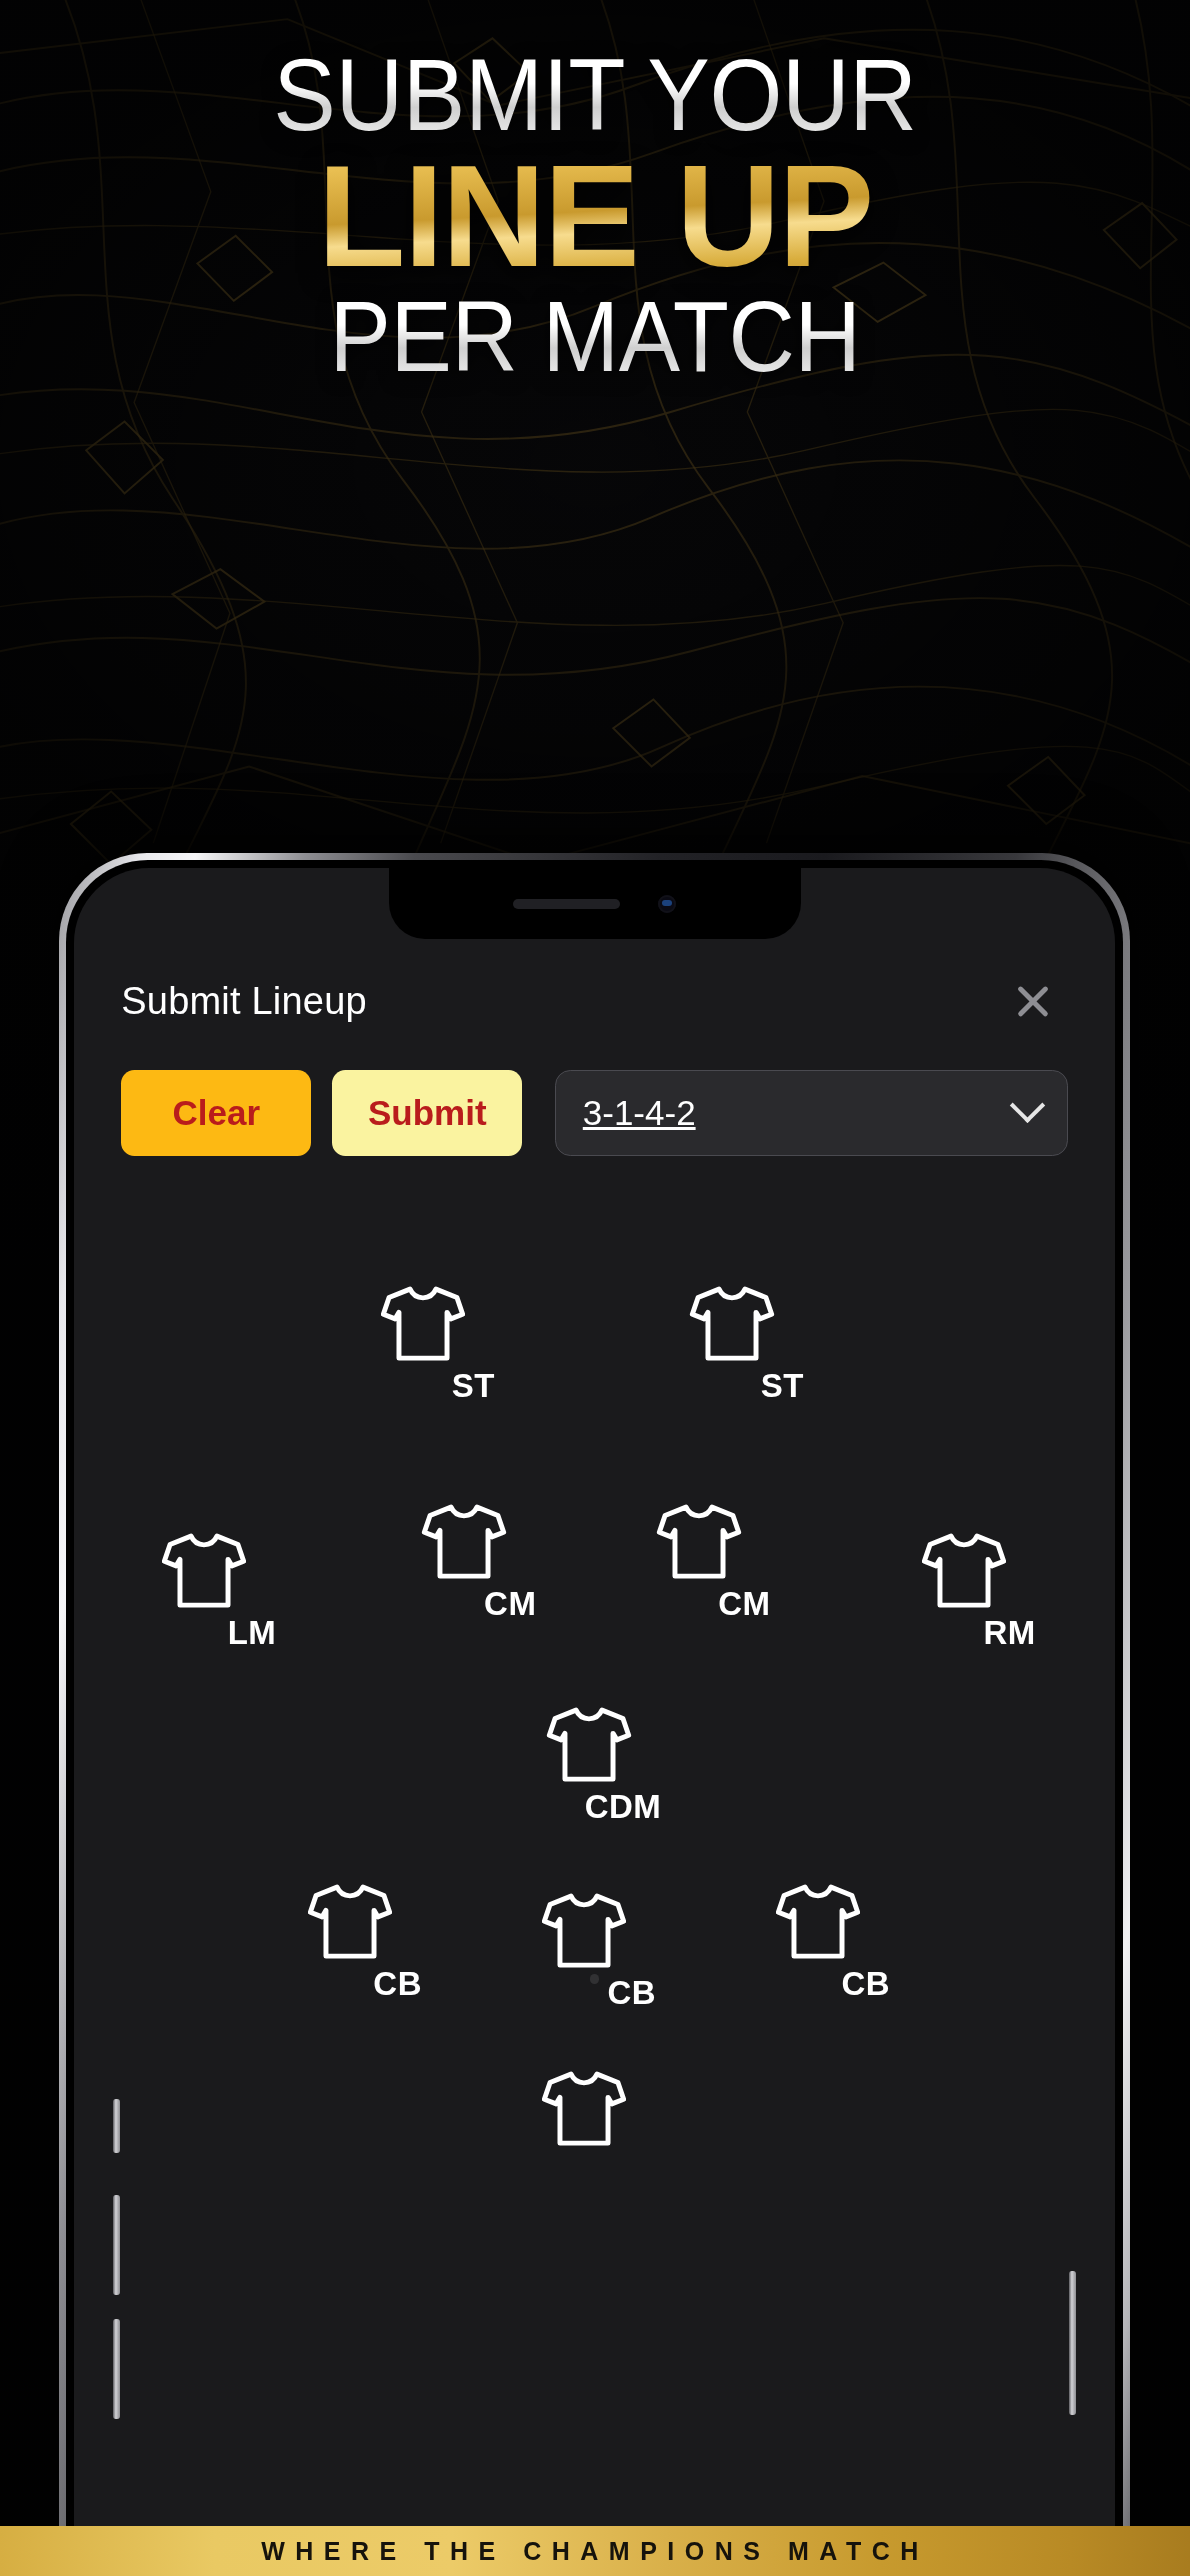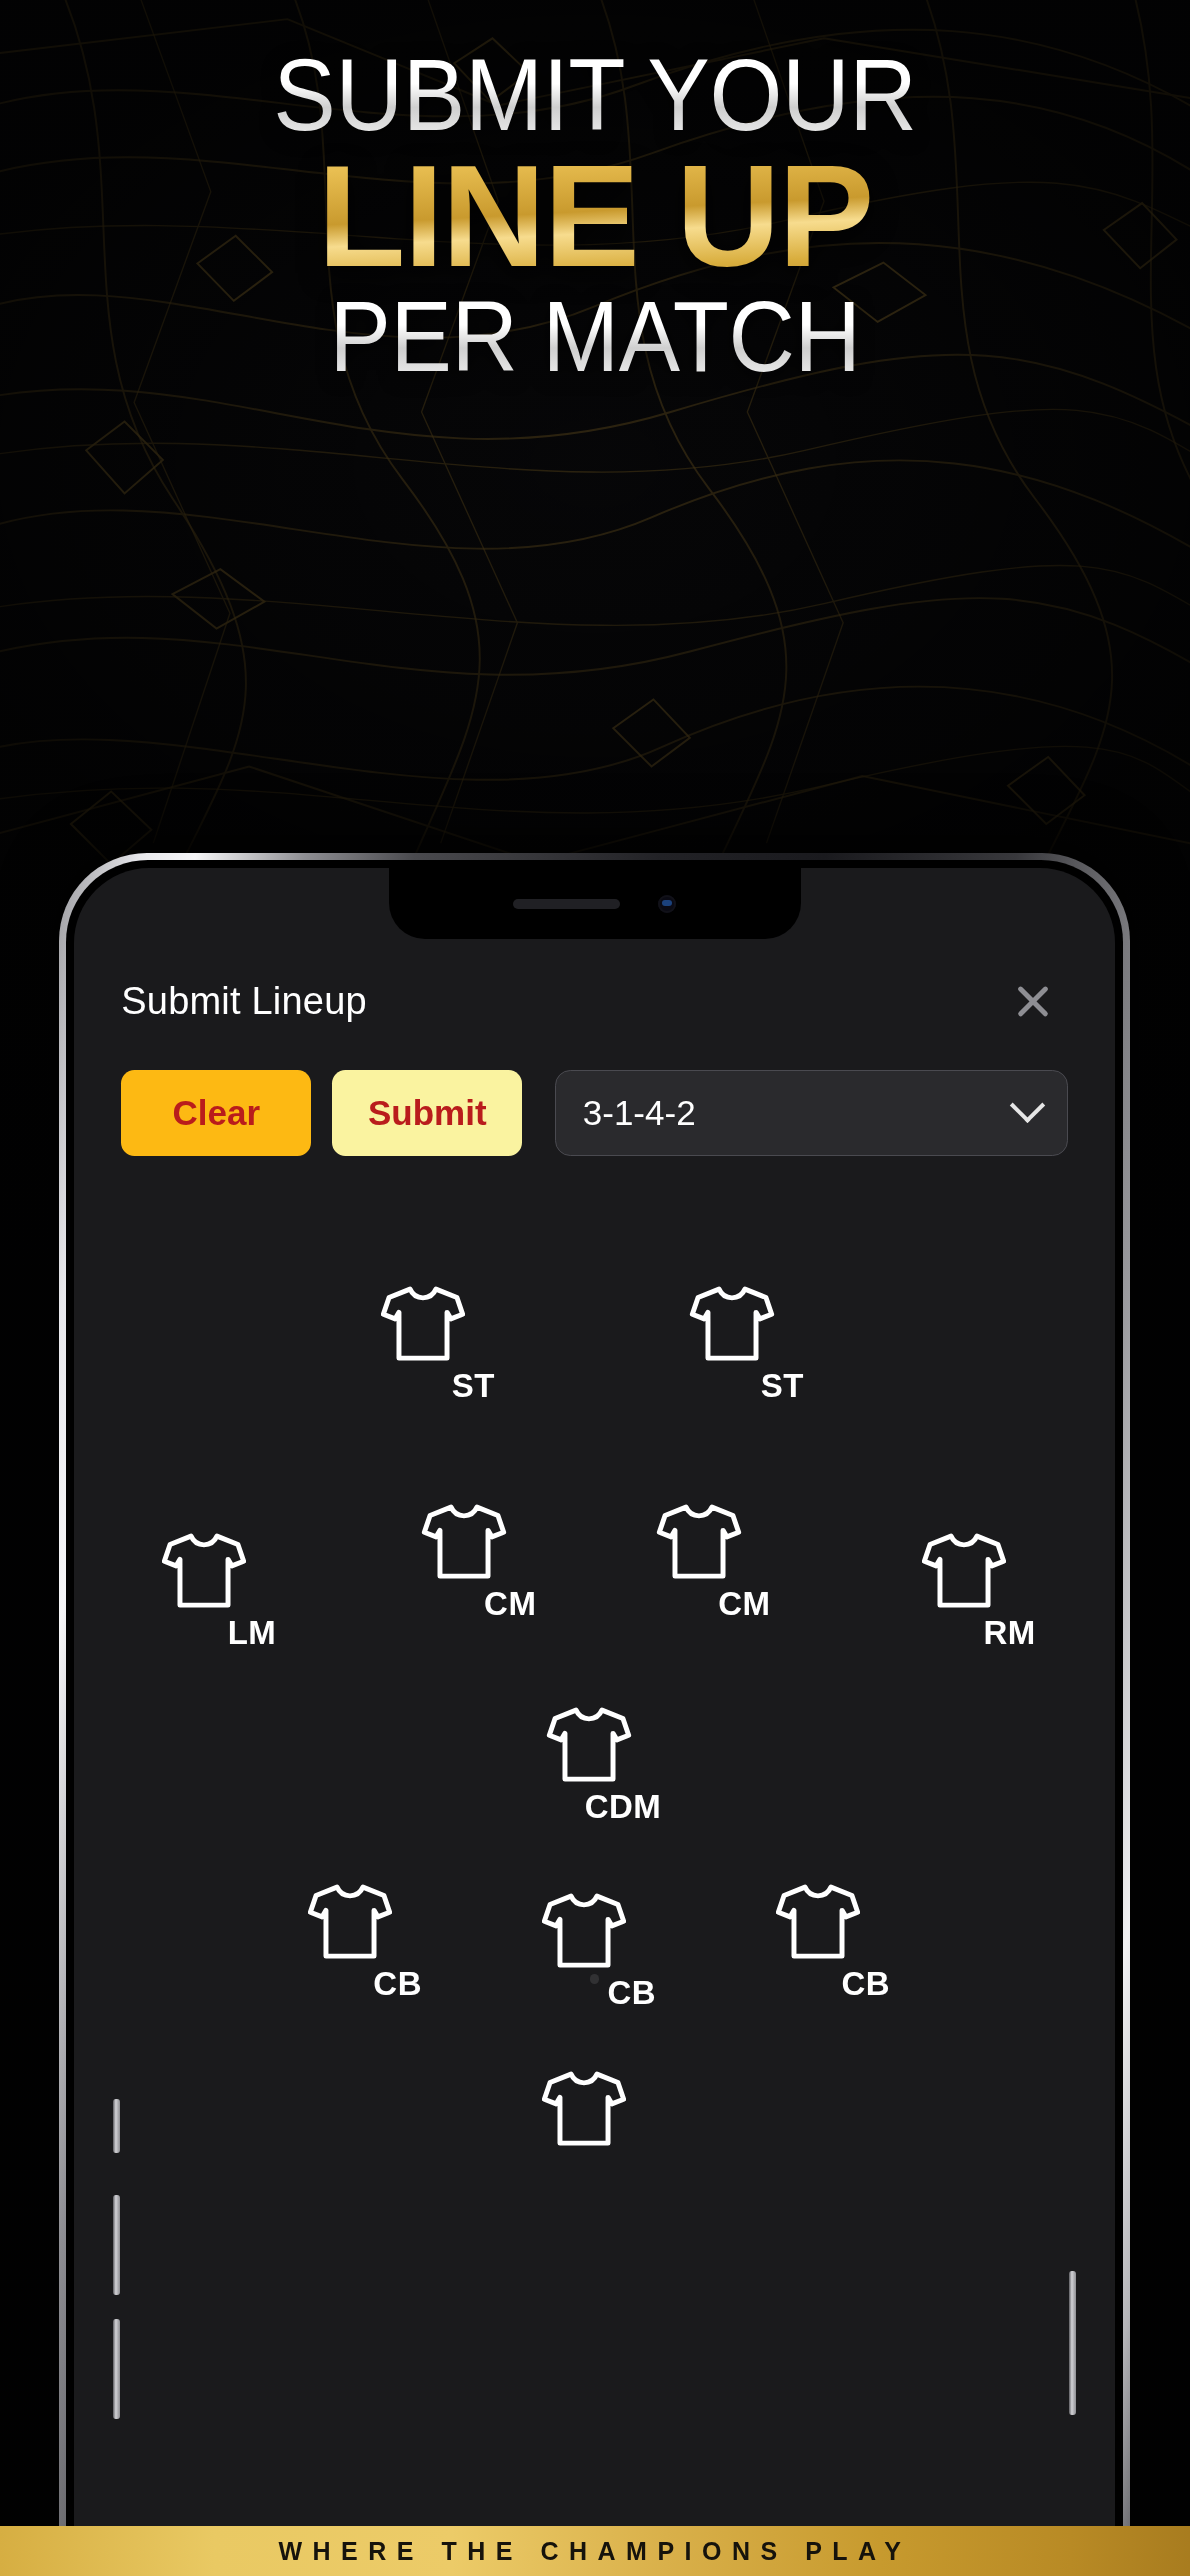--- a/index.html
+++ b/index.html
@@ -115,21 +115,21 @@
     font-size:35px; font-weight:700; color:#b91c1c;
     font-family:"Liberation Sans", sans-serif;
     cursor:pointer; display:flex; align-items:center; justify-content:center;
   }
   .tb-clear  { background:#FDB913; }
   .tb-submit { background:#FAF3A0; }
   .tb-select {
     flex:1; height:86px; margin-left:11.5px;
     background:#2a2a2d; border:1.9px solid #4a4a50; border-radius:15.3px;
     display:flex; align-items:center; justify-content:space-between;
-    padding:0 27px; color:#fff; font-size:35px; cursor:pointer;
+    padding:0 27px; color:#fff; font-size:35px; cursor:pointer;text-decoration:underline;
   }
   .chev { width:25px; height:25px; border-right:4.8px solid #e6e6e6; border-bottom:4.8px solid #e6e6e6;
           transform:rotate(45deg) translate(-5.7px,-5.7px); }
 
   
   .pitch { position:absolute; left:0; right:0; top:357px; bottom:0; z-index:2; }
   .pitch-lines { position:absolute; inset:0; }
   .pitch-lines div { position:absolute; border-color:rgba(255,255,255,0.055); border-style:solid; border-width:0; }
   .pbox-top { left:266px; top:-29px; width:556px; height:288px; border-width:0 1.9px 1.9px 1.9px; }
   .pbox6-top { left:370px; top:-29px; width:349px; height:134px; border-width:0 1.9px 1.9px 1.9px; }
@@ -341,17 +341,17 @@
               <span class="chev"></span>
             </div>
           </div>
         </div>
 
       </div>
     </div>
   </div>
 
   <div class="banner">
-    <span class="banner-text">WHERE THE CHAMPIONS PLAY</span>
+    <span class="banner-text">WHERE THE CHAMPIONS MATCH</span>
   </div>
 
 </div>
 
 
 </body></html>

